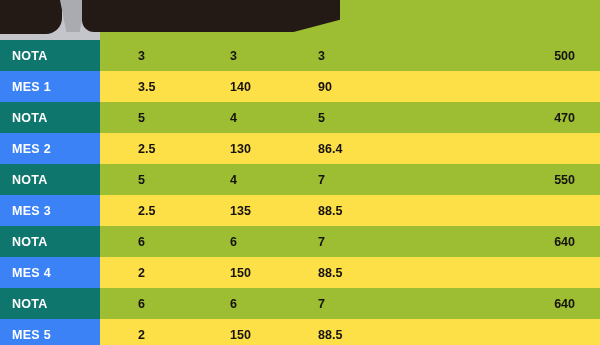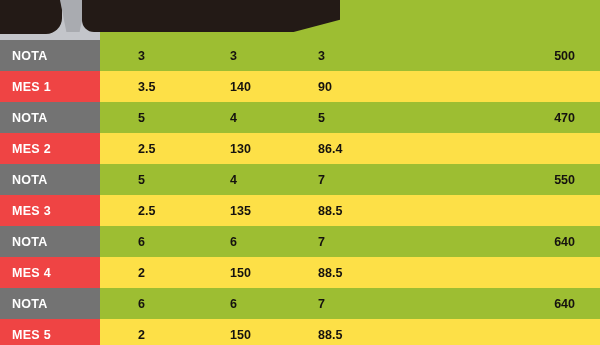--- a/index.html
+++ b/index.html
@@ -82,23 +82,23 @@
     left: 0;
     top: 40px;
     width: 600px;
   }
   .row {
     display: flex;
     align-items: center;
     height: 31px;
     box-sizing: border-box;
   }
-  .row.nota .label  { background: #737373; }
+  .row.nota .label  { background: #0f766e; }
   .row.nota .fields { background: #9dbe32; }
-  .row.mes  .label  { background: #ef4444; }
+  .row.mes  .label  { background: #3b82f6; }
   .row.mes  .fields { background: #fde047; }
 
   .label {
     width: 100px;
     height: 100%;
     display: flex;
     align-items: center;
     padding-left: 12px;
     box-sizing: border-box;
     color: #ffffff;

